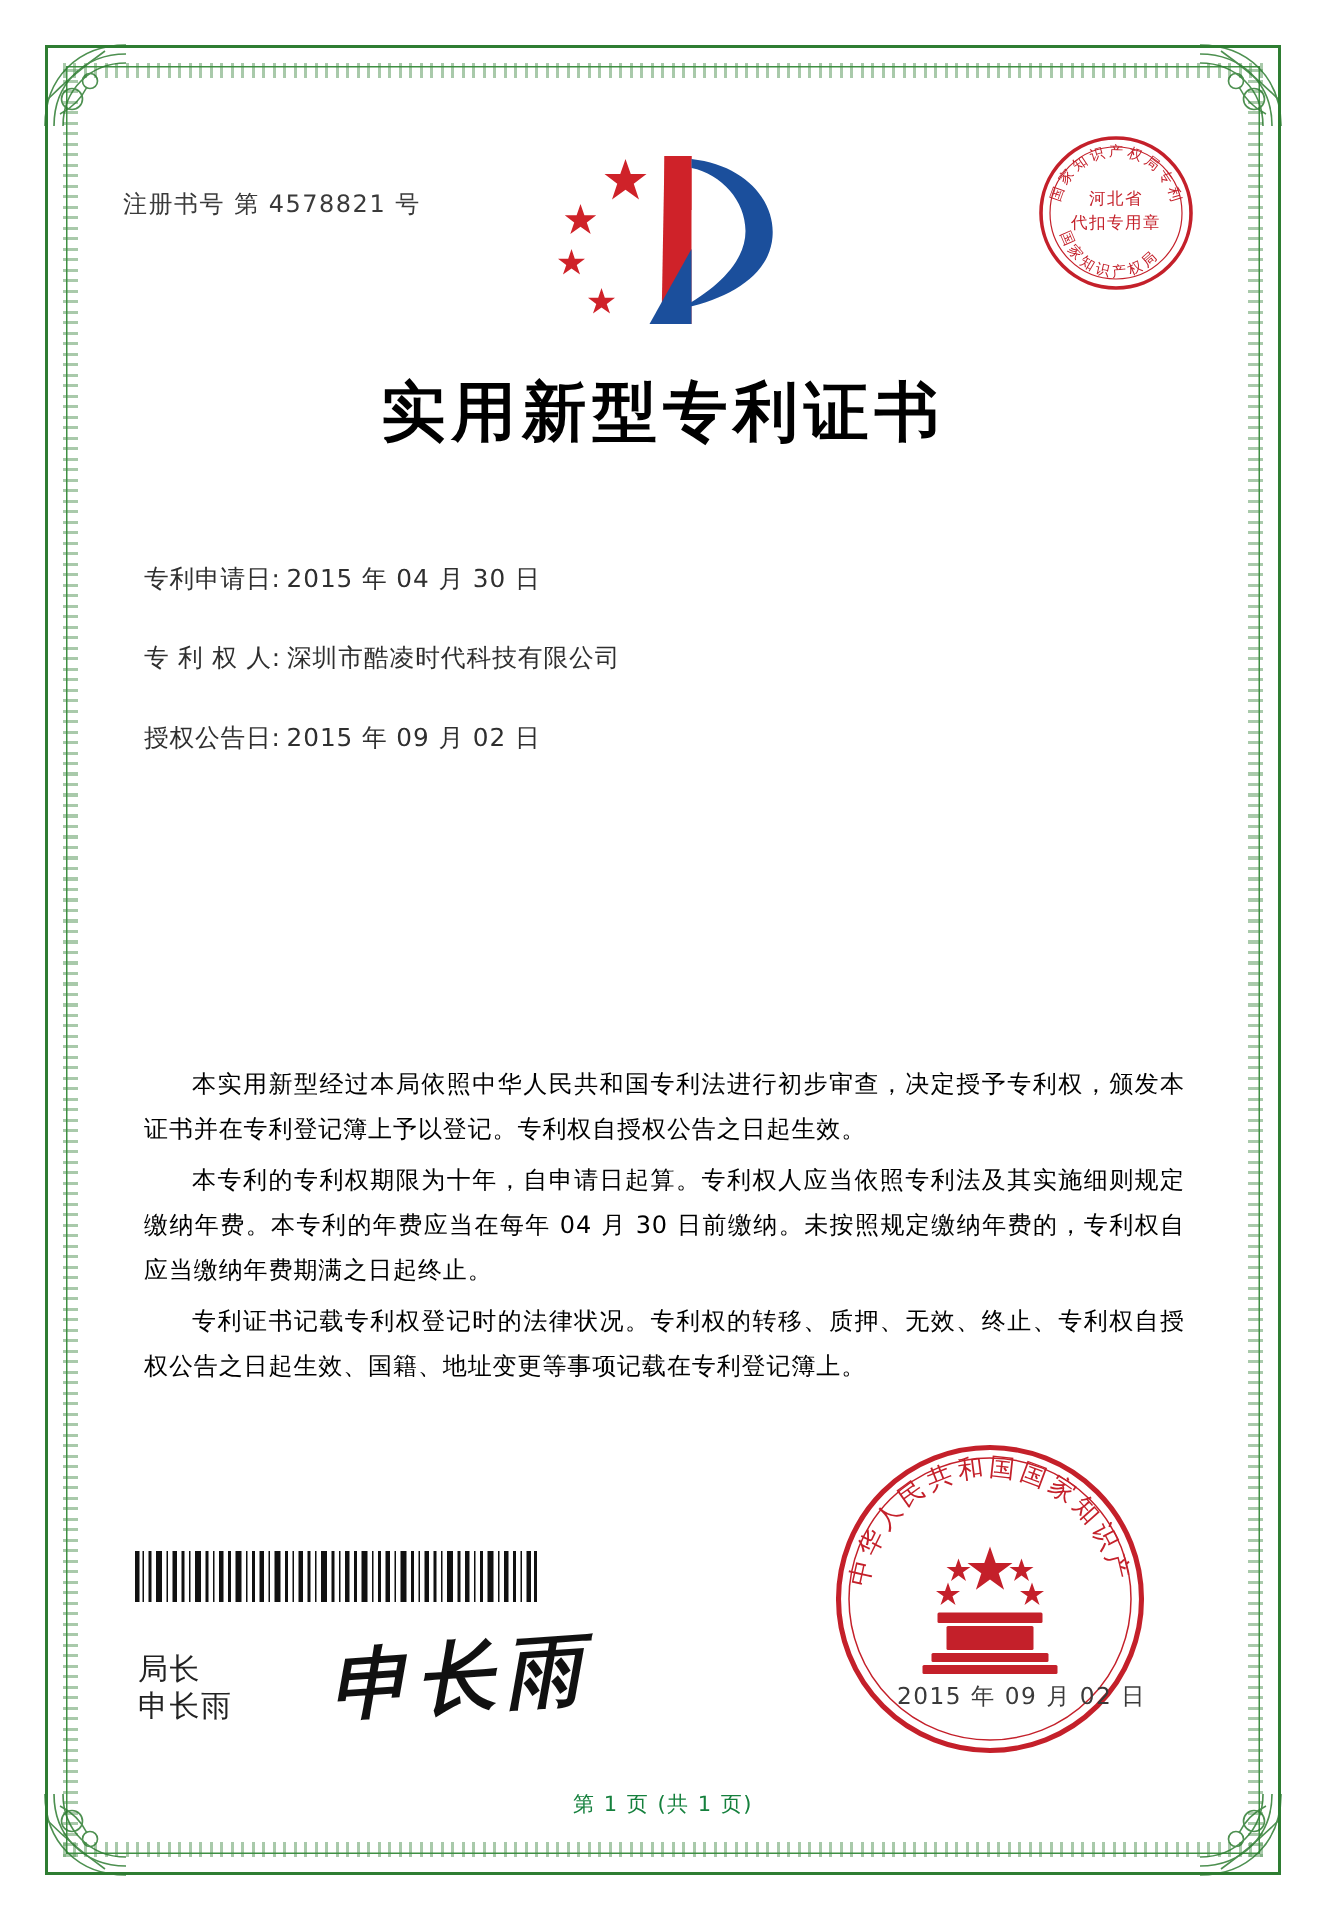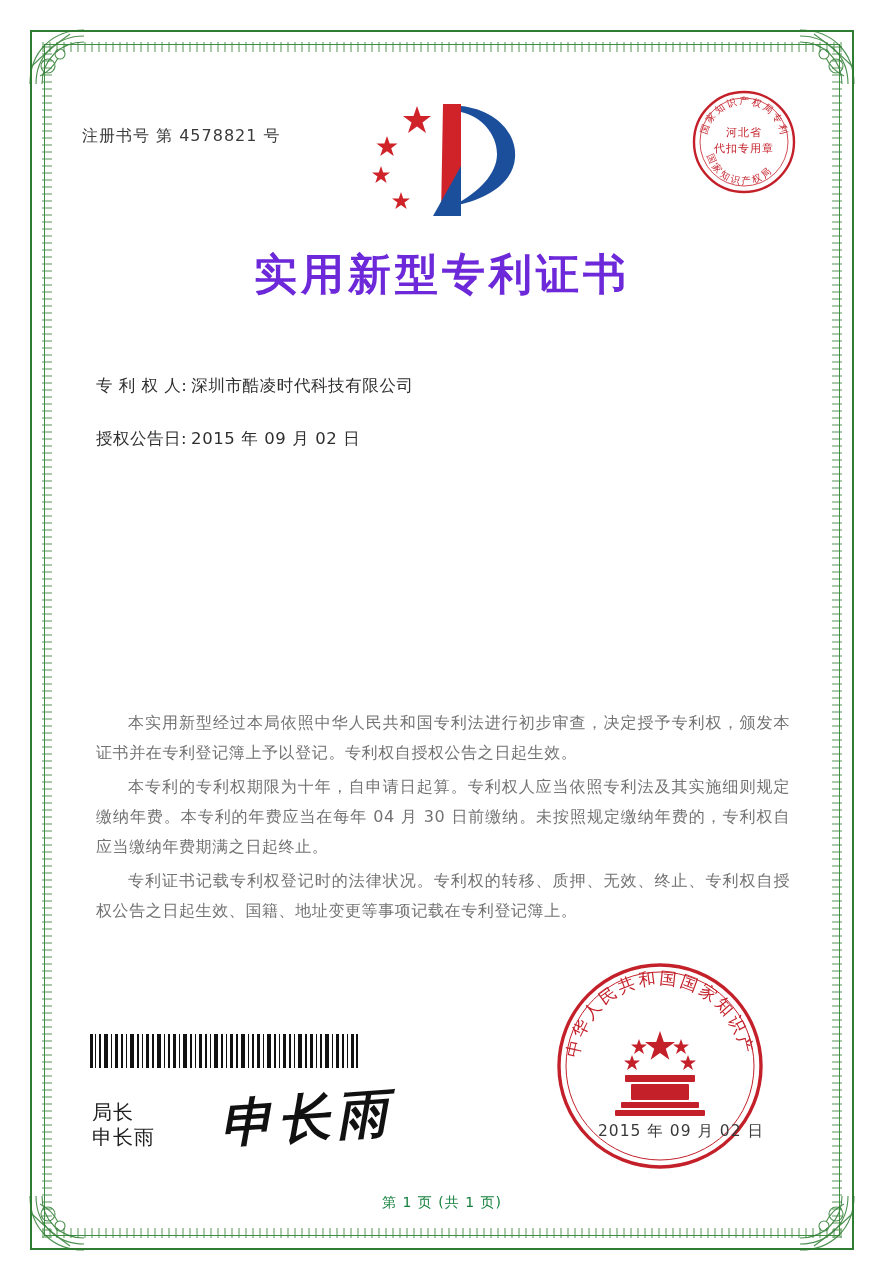--- a/index.html
+++ b/index.html
@@ -96,21 +96,21 @@
 
   .doc-title {
     position: absolute;
     left: 0; right: 0;
     top: 186px;
     text-align: center;
     font-family: "DejaVu Serif", serif;
     font-weight: bold;
     font-size: 43px;
     letter-spacing: 4px;
-    color: #6d28d9;
+    color: #000000;
   }
 
   .fields {
     position: absolute;
     left: 36px;
     right: 30px;
     top: 315px;
   }
   .field {
     display: flex;
@@ -128,21 +128,21 @@
     letter-spacing: .6px;
   }
 
   .paragraphs {
     position: absolute;
     left: 36px;
     right: 34px;
     top: 648px;
     font-size: 16px;
     line-height: 30px;
-    color: #737373;
+    color: #000000;
     letter-spacing: .6px;
   }
   .paragraphs p {
     margin: 0 0 4px 0;
     text-indent: 32px;
     text-align: justify;
   }
 
   
   .barcode {
@@ -298,20 +298,24 @@
           <textPath href="#arcBot" startOffset="8%">国家知识产权局</textPath>
         </text>
         <text x="54" y="48" text-anchor="middle" font-size="11" fill="#c4202a" font-family="DejaVu Sans, sans-serif" letter-spacing="1">河北省</text>
         <text x="54" y="64" text-anchor="middle" font-size="11" fill="#c4202a" font-family="DejaVu Sans, sans-serif" letter-spacing="1">代扣专用章</text>
       </svg>
     </div>
 
     <div class="doc-title">实用新型专利证书</div>
 
     <div class="fields">
+      <div class="field">
+        <span class="field-label">专利申请日:</span>
+        <span class="field-value">2015 年 04 月 30 日</span>
+      </div>
       <div class="field">
         <span class="field-label">专 利 权 人:</span>
         <span class="field-value">深圳市酷凌时代科技有限公司</span>
       </div>
       <div class="field">
         <span class="field-label">授权公告日:</span>
         <span class="field-value">2015 年 09 月 02 日</span>
       </div>
     </div>
 

